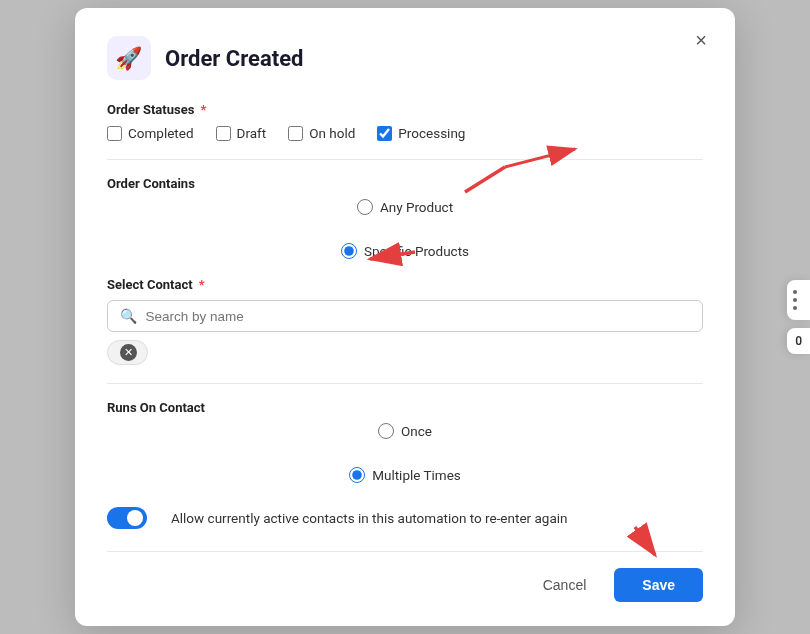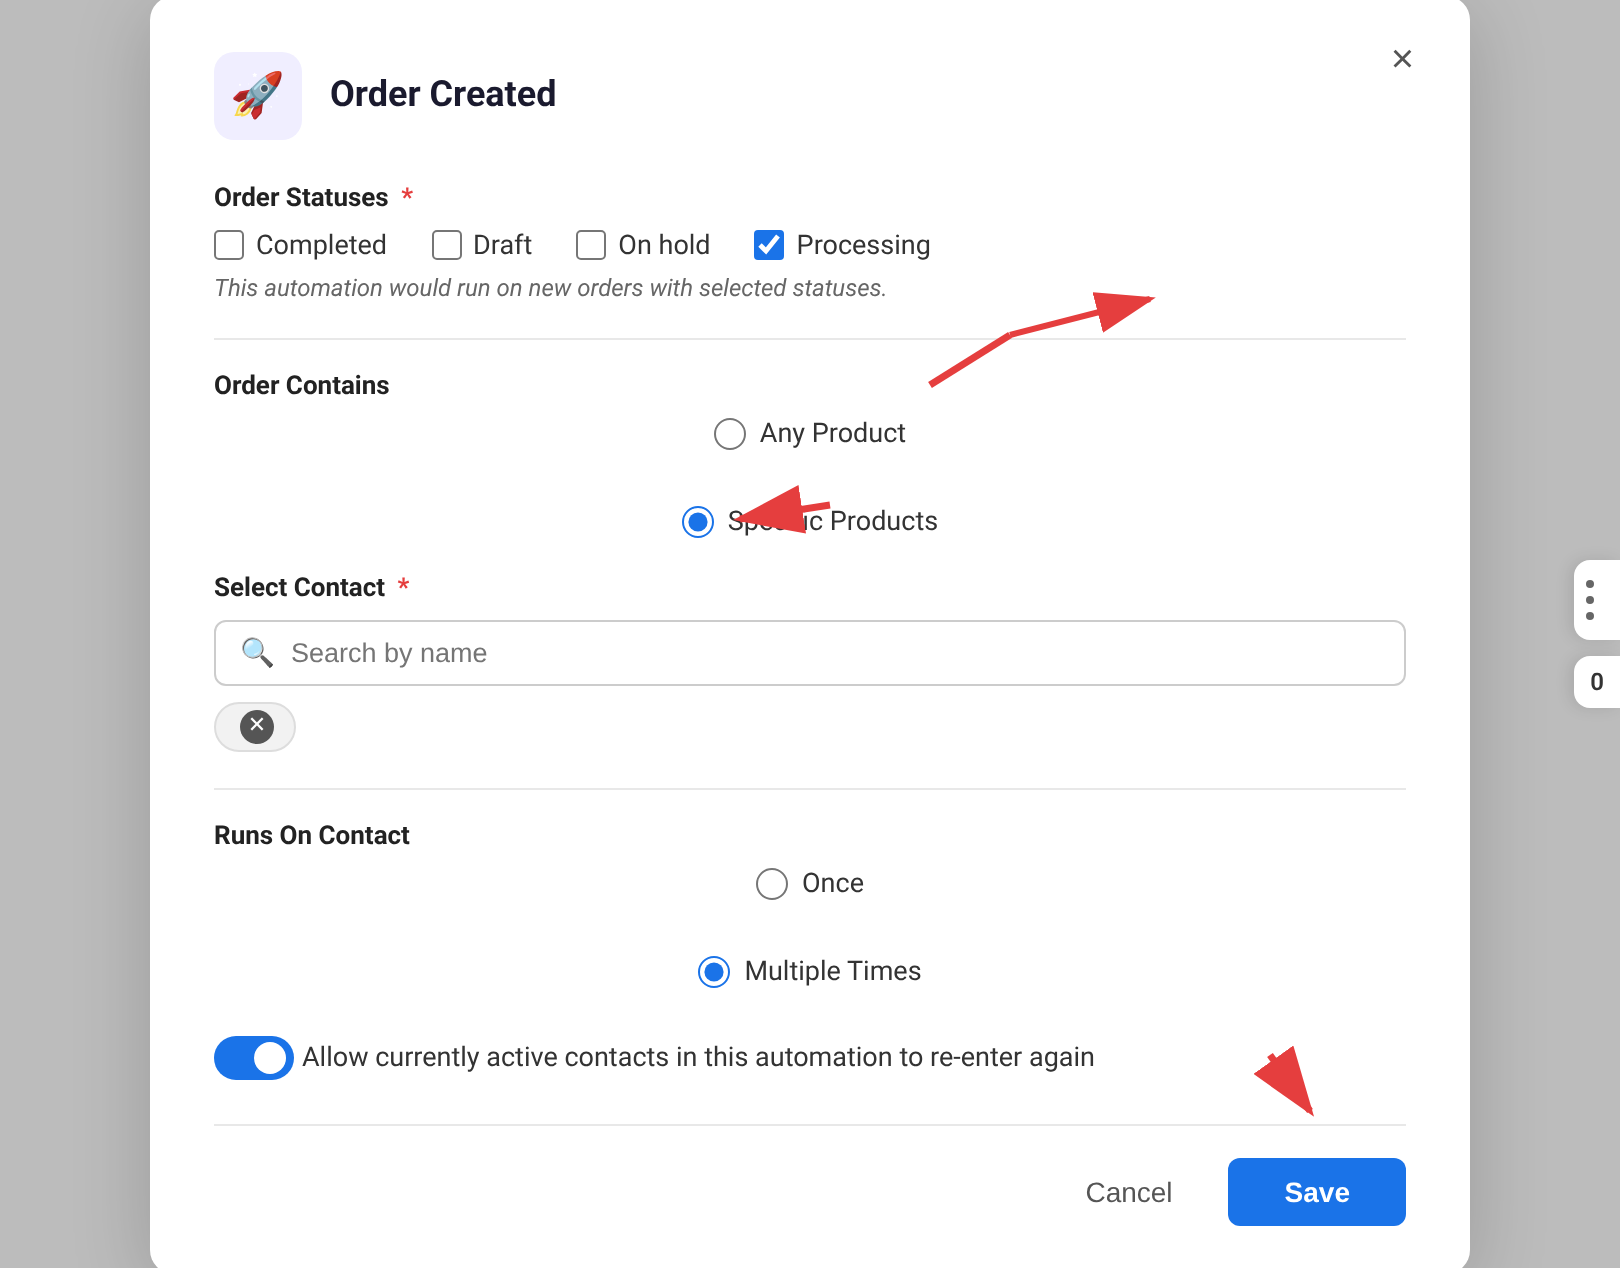--- a/index.html
+++ b/index.html
@@ -39,21 +39,21 @@
       width: 44px;
       height: 44px;
       background: #f0eeff;
       border-radius: 10px;
       display: flex;
       align-items: center;
       justify-content: center;
       font-size: 22px;
     }
     .modal-title {
-      font-size: 18px;
+      font-size: 22px;
       font-weight: 700;
       color: #1a1a2e;
     }
     .close-btn {
       position: absolute;
       top: 20px;
       right: 22px;
       background: none;
       border: none;
       font-size: 20px;
@@ -168,21 +168,21 @@
       display: flex;
       align-items: center;
       justify-content: center;
       font-size: 11px;
       cursor: pointer;
       line-height: 1;
     }
     .toggle-row {
       display: flex;
       align-items: center;
-      gap: 4px;
+      gap: 24px;
       margin-top: 24px;
     }
     .toggle {
       position: relative;
       width: 40px;
       height: 22px;
     }
     .toggle input {
       opacity: 0;
       width: 0;
@@ -273,21 +273,20 @@
         </label>
         <label class="checkbox-item">
           <input type="checkbox" style="">
           <span>On hold</span>
         </label>
         <label class="checkbox-item">
           <input type="checkbox" checked="" style="">
           <span>Processing</span>
         </label>
       </div>
-      <div class="hint-text">This automation would run on new orders with selected statuses.</div>
     </div>
 
     <hr class="divider">
 
     <div class="section">
       <div class="section-label">Order Contains</div>
       <div class="radio-row">
         <label class="radio-item">
           <input type="radio" name="order_contains" style="">
           <span>Any Product</span>

